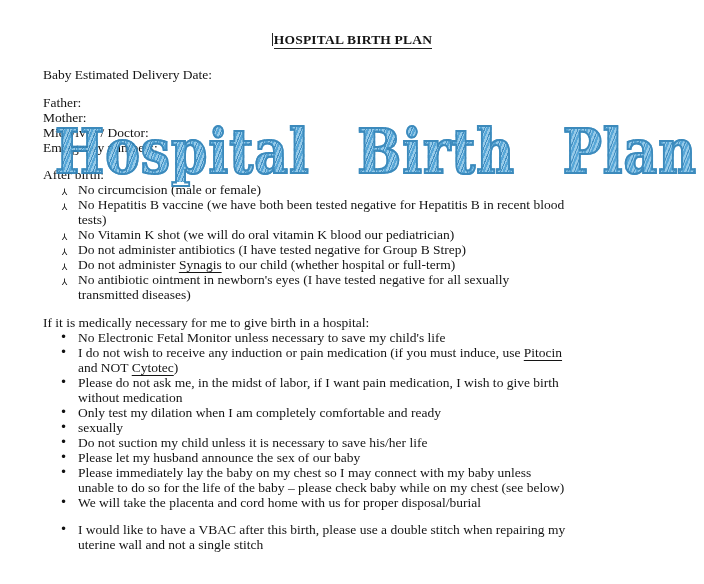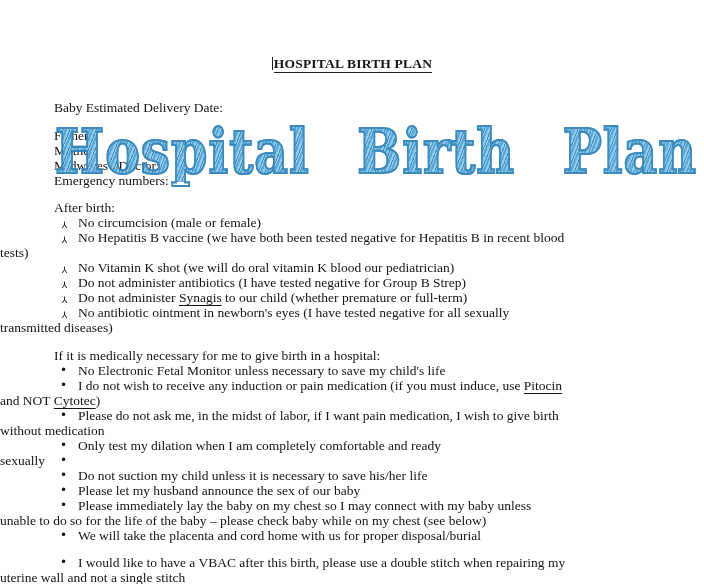--- a/index.html
+++ b/index.html
@@ -8,28 +8,28 @@
     background: #ffffff;
     overflow: hidden;
     position: relative;
     font-family: "Liberation Serif", serif;
     font-size: 13.5px;
     color: #141414;
   }
   .doc { position: relative; width: 704px; height: 584px; }
 
   
-  .title-row { text-align: center; padding-top: 56px; height: 16px; margin-bottom: 28px; line-height: 16px; }
+  .title-row { text-align: center; padding-top: 32px; height: 16px; margin-bottom: 19px; line-height: 16px; }
   .caret { display: inline-block; width: 1px; height: 13px; background: #222; vertical-align: -2px; margin-right: 1px; }
   .doc-title { font-weight: bold; letter-spacing: 0.2px; border-bottom: 1.4px solid #222; padding-bottom: 0.5px; }
 
   
   .ln { line-height: 15px; white-space: nowrap; position: relative; }
-  .t-plain { padding-left: 54px; }
-  .t-cont  { }
+  .t-plain { padding-left: 43px; }
+  .t-cont  { padding-left: 78px; }
   .t-bullet-person, .t-bullet-dot { padding-left: 78px; }
   .t-blank { height: 12.5px; line-height: 12.5px; }
   .bullet { position: absolute; font-family: "DejaVu Sans", sans-serif; color: #111; }
   .t-bullet-person .bullet { left: 62px; top: 3px; font-size: 9px; }
   .t-bullet-dot .bullet    { left: 60px; top: 0px; font-size: 12px; }
 
   
   .sq {
     text-decoration-line: underline;
     text-decoration-style: wavy;
@@ -76,21 +76,21 @@
       <div class="ln t-plain"><span>Mother:</span></div>
       <div class="ln t-plain"><span>Midwives / Doctor:</span></div>
       <div class="ln t-plain"><span>Emergency numbers:</span></div>
       <div class="ln t-blank"></div>
       <div class="ln t-plain"><span>After birth:</span></div>
       <div class="ln t-bullet-person"><span class="bullet">⅄</span><span>No circumcision (male or female)</span></div>
       <div class="ln t-bullet-person"><span class="bullet">⅄</span><span>No Hepatitis B vaccine (we have both been tested negative for Hepatitis B in recent blood</span></div>
       <div class="ln t-cont"><span>tests)</span></div>
       <div class="ln t-bullet-person"><span class="bullet">⅄</span><span>No Vitamin K shot (we will do oral vitamin K blood our pediatrician)</span></div>
       <div class="ln t-bullet-person"><span class="bullet">⅄</span><span>Do not administer antibiotics (I have tested negative for Group B Strep)</span></div>
-      <div class="ln t-bullet-person"><span class="bullet">⅄</span><span>Do not administer </span><span class="sq">Synagis</span><span> to our child (whether premature or full-term)</span></div>
+      <div class="ln t-bullet-person"><span class="bullet">⅄</span><span>Do not administer </span><span class="sq">Synagis</span><span> to our child (whether hospital or full-term)</span></div>
       <div class="ln t-bullet-person"><span class="bullet">⅄</span><span>No antibiotic ointment in newborn's eyes (I have tested negative for all sexually</span></div>
       <div class="ln t-cont"><span>transmitted diseases)</span></div>
       <div class="ln t-blank"></div>
       <div class="ln t-plain"><span>If it is medically necessary for me to give birth in a hospital:</span></div>
       <div class="ln t-bullet-dot"><span class="bullet">•</span><span>No Electronic Fetal Monitor unless necessary to save my child's life</span></div>
       <div class="ln t-bullet-dot"><span class="bullet">•</span><span>I do not wish to receive any induction or pain medication (if you must induce, use </span><span class="sq">Pitocin</span></div>
       <div class="ln t-cont"><span>and NOT </span><span class="sq">Cytotec</span><span>)</span></div>
       <div class="ln t-bullet-dot"><span class="bullet">•</span><span>Please do not ask me, in the midst of labor, if I want pain medication, I wish to give birth</span></div>
       <div class="ln t-cont"><span>without medication</span></div>
       <div class="ln t-bullet-dot"><span class="bullet">•</span><span>Only test my dilation when I am completely comfortable and ready</span></div>

